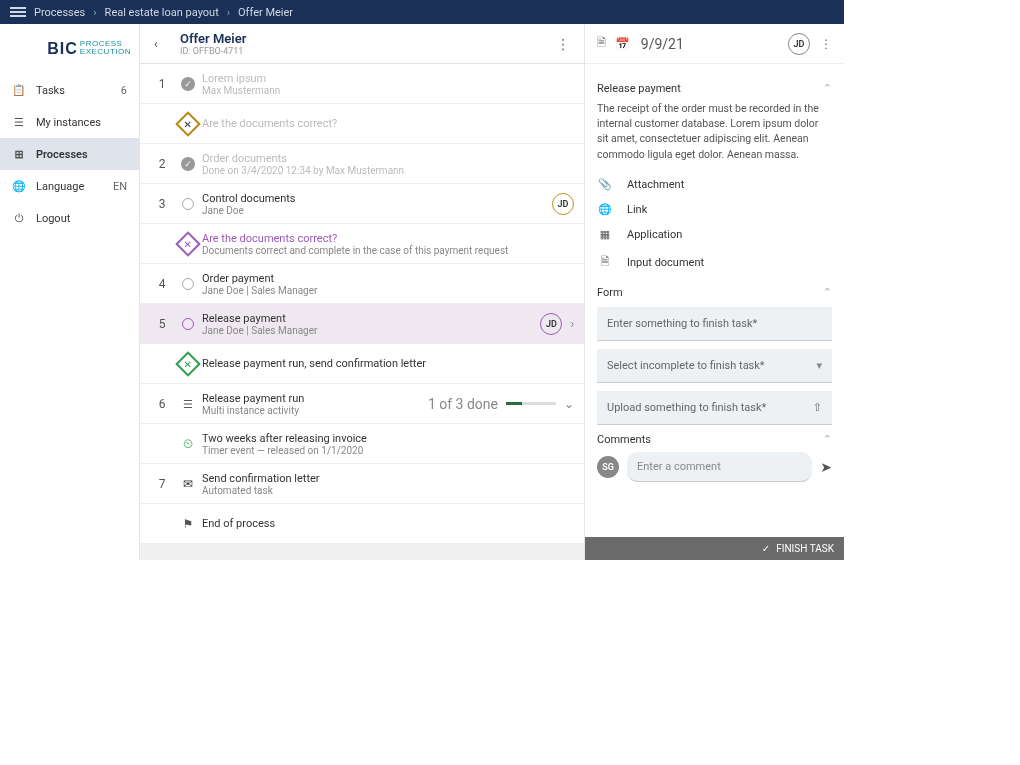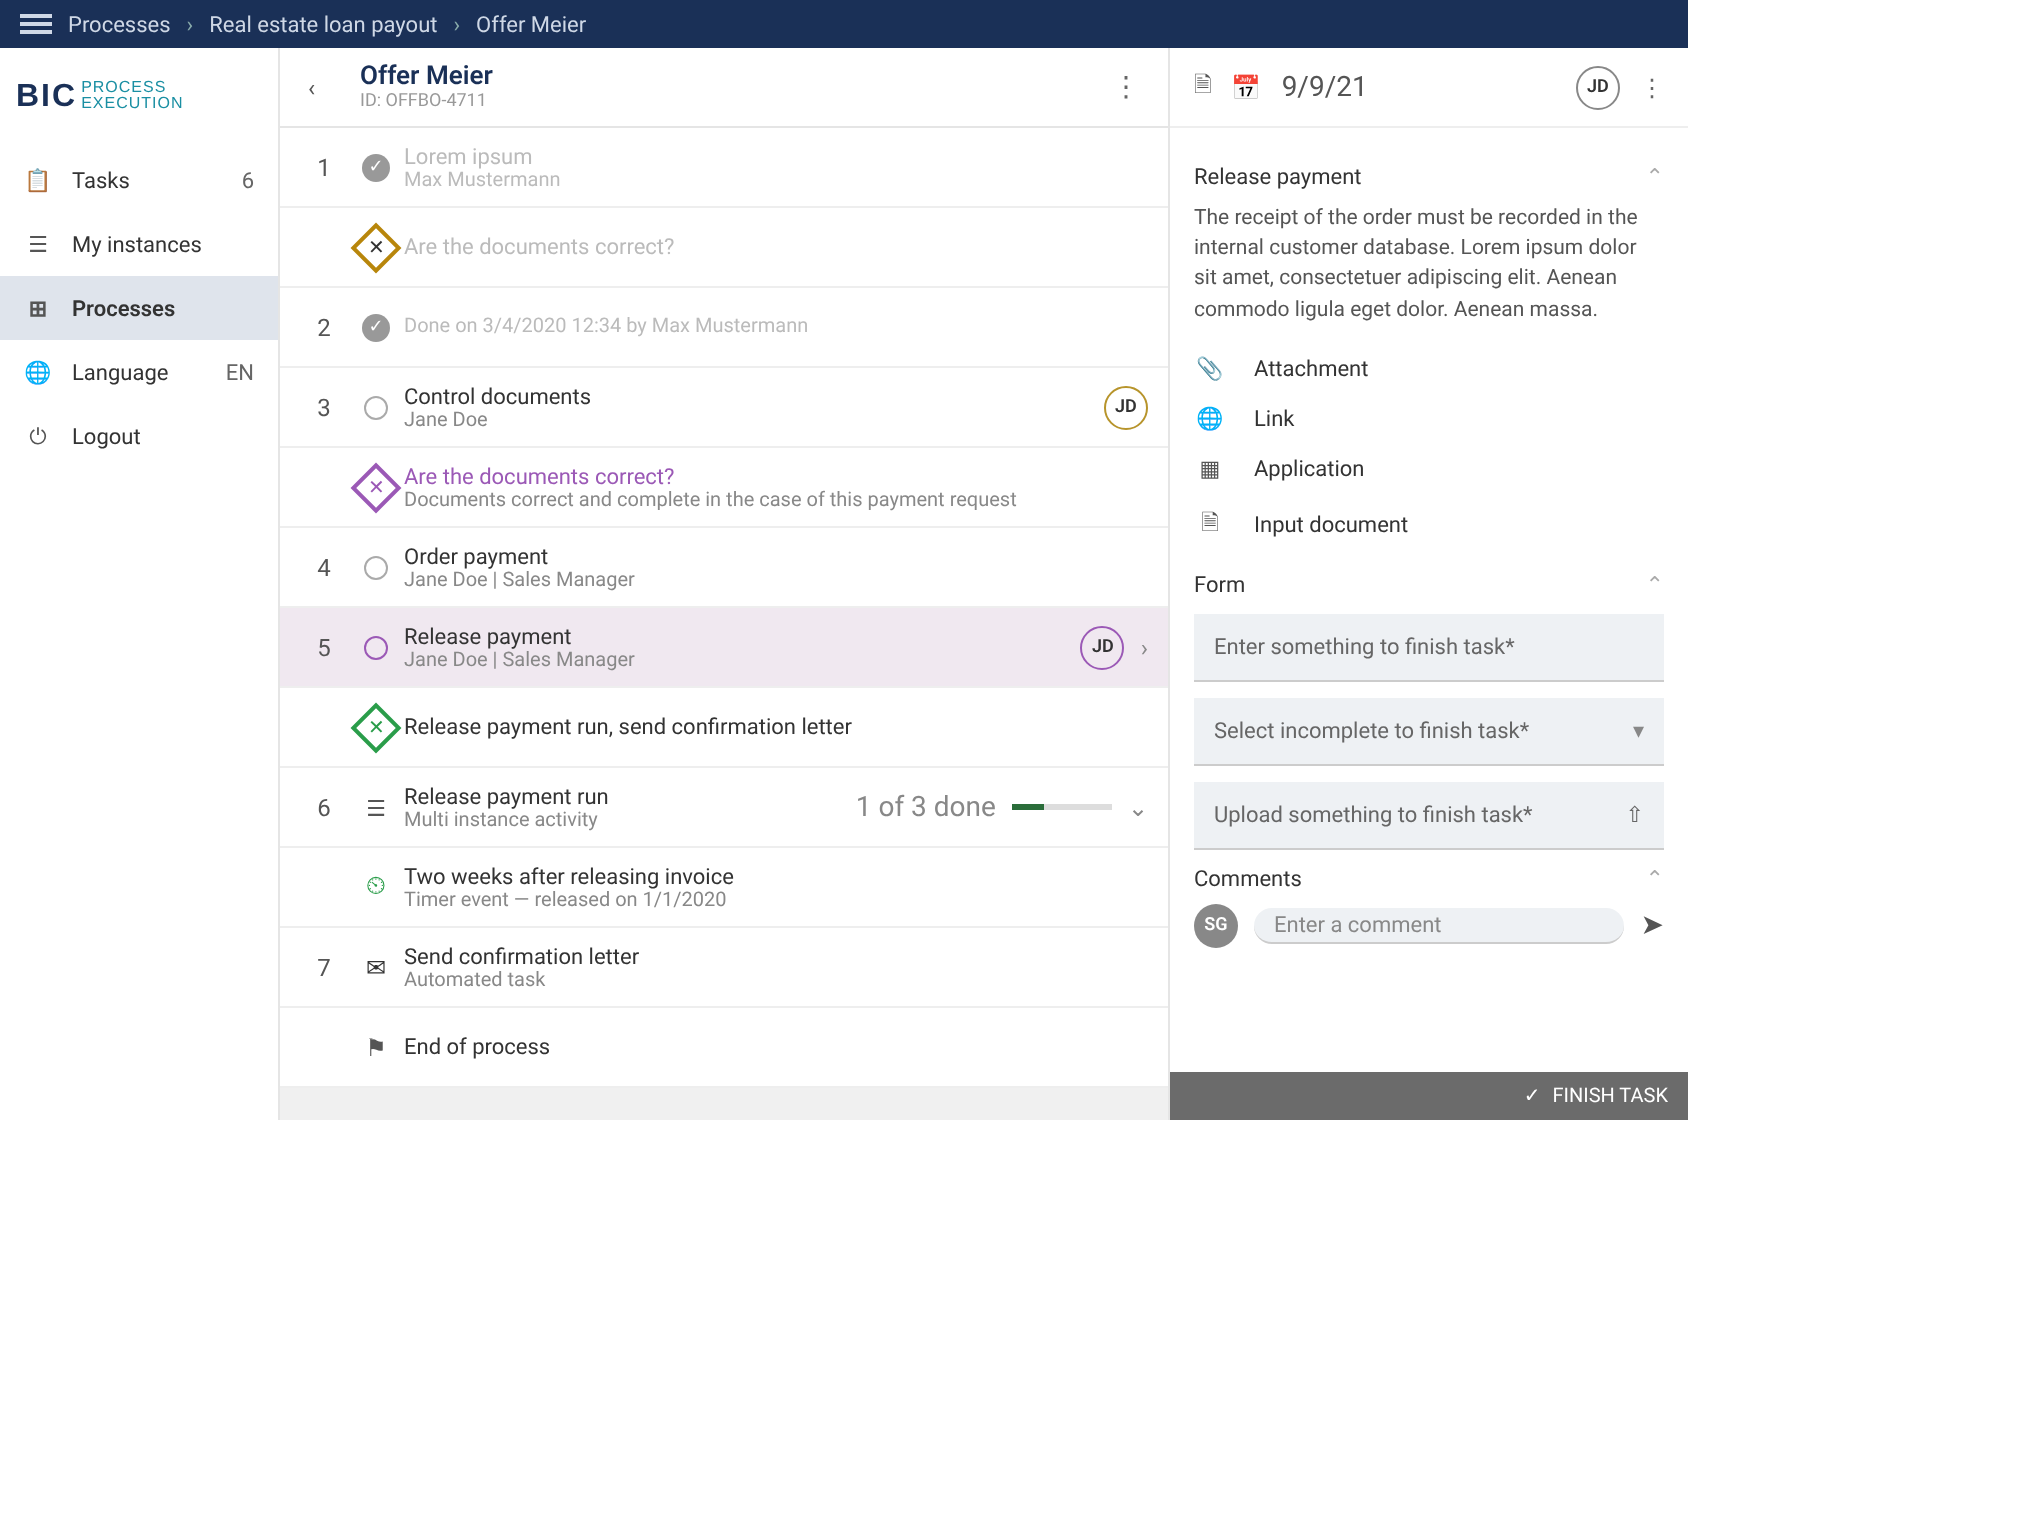--- a/index.html
+++ b/index.html
@@ -11,21 +11,21 @@
 .topbar { background: #1a3057; color: #cfd8e6; height: 24px; display: flex; align-items: center; padding: 0 10px; font-size: 11px; gap: 8px; }
 .topbar .hamburger { width: 16px; display: inline-flex; flex-direction: column; gap: 2px; }
 .topbar .hamburger span { display: block; height: 2px; background: #cfd8e6; }
 .topbar .crumb { cursor: pointer; }
 .topbar .chev { color: #8aa; }
 
 
 .main { display: flex; flex: 1; min-height: 0; }
 
 .sidebar { width: 140px; background: #fff; display: flex; flex-direction: column; border-right: 1px solid #e5e5e5; }
-.logo-box { height: 50px; display: flex; align-items: center; justify-content: flex-start; padding: 8px; }
+.logo-box { height: 50px; display: flex; align-items: center; justify-content: flex-end; padding: 8px; }
 .logo-box .logo-text { font-family: Arial, sans-serif; }
 .logo-box .bic { font-weight: 700; font-size: 16px; color: #1a3057; letter-spacing: 1px; }
 .logo-box .sub { font-size: 8px; color: #1a8fa3; letter-spacing: 0.5px; line-height: 1; display: inline-block; vertical-align: top; margin-left: 2px; }
 
 .nav { display: flex; flex-direction: column; }
 .nav-item { display: flex; align-items: center; height: 32px; padding: 0 12px; font-size: 11px; color: #333; cursor: pointer; gap: 10px; }
 .nav-item .icon { width: 14px; height: 14px; display: inline-flex; align-items: center; justify-content: center; color: #555; }
 .nav-item.active { background: #dfe4ec; font-weight: 600; }
 .nav-item .count { margin-left: auto; color: #666; font-size: 11px; }
 
@@ -88,21 +88,21 @@
 .desc-text { font-size: 10.5px; color: #555; line-height: 1.45; margin-bottom: 10px; }
 
 .info-row { display: flex; align-items: center; gap: 14px; padding: 6px 0; font-size: 11px; color: #333; }
 .info-row .ir-icon { width: 16px; text-align: center; color: #555; }
 
 .form-field { background: #eef1f4; border-bottom: 1px solid #ccc; height: 34px; display: flex; align-items: center; padding: 0 10px; margin: 8px 0; font-size: 11px; color: #666; position: relative; }
 .form-field .caret { margin-left: auto; color: #888; }
 .form-field .upload { margin-left: auto; color: #666; }
 
 .comment-row { display: flex; align-items: center; gap: 8px; margin-top: 6px; }
-.comment-input { flex: 1; background: #eef1f4; border-bottom: 1px solid #ccc; height: 18px; display: flex; align-items: center; padding: 0 10px; font-size: 11px; color: #888; border-radius: 11px; }
+.comment-input { flex: 1; background: #eef1f4; border-bottom: 1px solid #ccc; height: 30px; display: flex; align-items: center; padding: 0 10px; font-size: 11px; color: #888; border-radius: 11px; }
 .send-btn { color: #555; font-size: 14px; cursor: pointer; }
 
 .finish-bar { background: #6b6b6b; color: #fff; font-size: 10px; padding: 6px 10px; text-align: right; display: flex; justify-content: flex-end; align-items: center; gap: 6px; }
 </style>
 </head>
 <body>
 
 <div class="app">
 
   <div class="topbar">
@@ -186,20 +186,21 @@
             <div class="step-title">Are the documents correct?</div>
           </div>
         </div>
 
         <div class="step-row faded">
           <div class="num">2</div>
           <div class="step-icon">
               <span class="check-icon"></span>
             </div>
           <div class="step-body">
+            <div class="step-title">Order documents</div>
             <div class="step-sub">Done on 3/4/2020 12:34 by Max Mustermann</div>
           </div>
         </div>
 
         <div class="step-row">
           <div class="num">3</div>
           <div class="step-icon">
               <span class="circle-icon"></span>
             </div>
           <div class="step-body">

